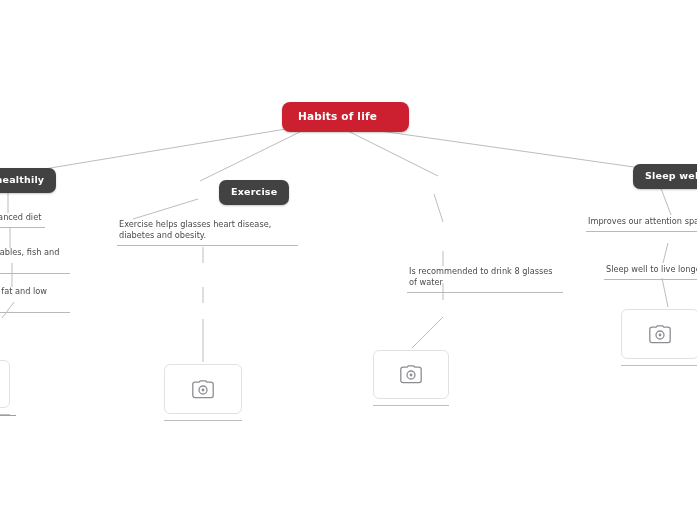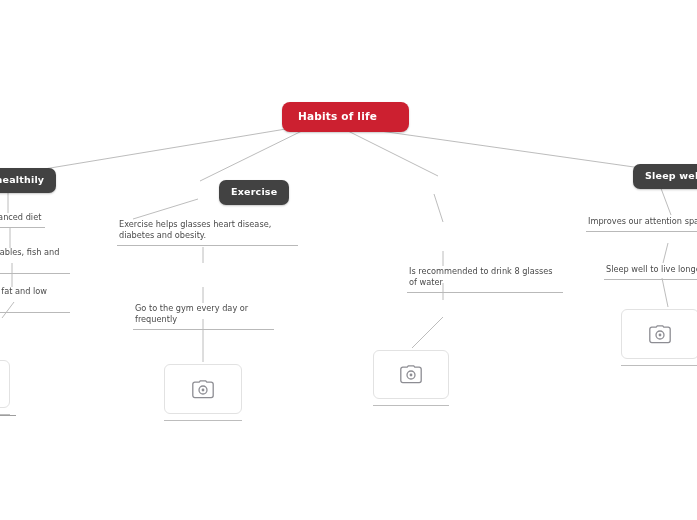--- a/index.html
+++ b/index.html
@@ -154,23 +154,20 @@
 
   <div class="node pill branch" style="left:176px; top:180px;margin-left:43px;">
     <span>Exercise</span>
   </div>
 
   <div class="node textnode" style="left:117px; top:219px; width:181px;">
     <span>Exercise helps glasses heart disease, diabetes and obesity.</span>
   </div>
 
 
-  <div class="node textnode" style="left:133px; top:303px; width:141px;">
-    <span>Go to the gym every day or frequently</span>
-  </div>
 
   <div class="imgnode-wrap" style="left:164px; top:364px; width:78px;">
     <div class="imgnode" style="width:78px; height:50px;">
       <svg class="cam" width="22" height="19" viewBox="0 0 22 19">
         <path d="M7.2 2.2 L8.3 0.8 L13.7 0.8 L14.8 2.2 L19.2 2.2 A2 2 0 0 1 21.2 4.2 L21.2 15.6 A2 2 0 0 1 19.2 17.6 L2.8 17.6 A2 2 0 0 1 0.8 15.6 L0.8 4.2 A2 2 0 0 1 2.8 2.2 Z" fill="none" stroke="#8d8d93" stroke-width="1.3"></path>
         <circle cx="11" cy="10" r="4" fill="none" stroke="#8d8d93" stroke-width="1.3"></circle>
         <circle cx="11" cy="10" r="1.4" fill="#8d8d93"></circle>
       </svg>
     </div>
     <div class="imgnode-rule"></div>

